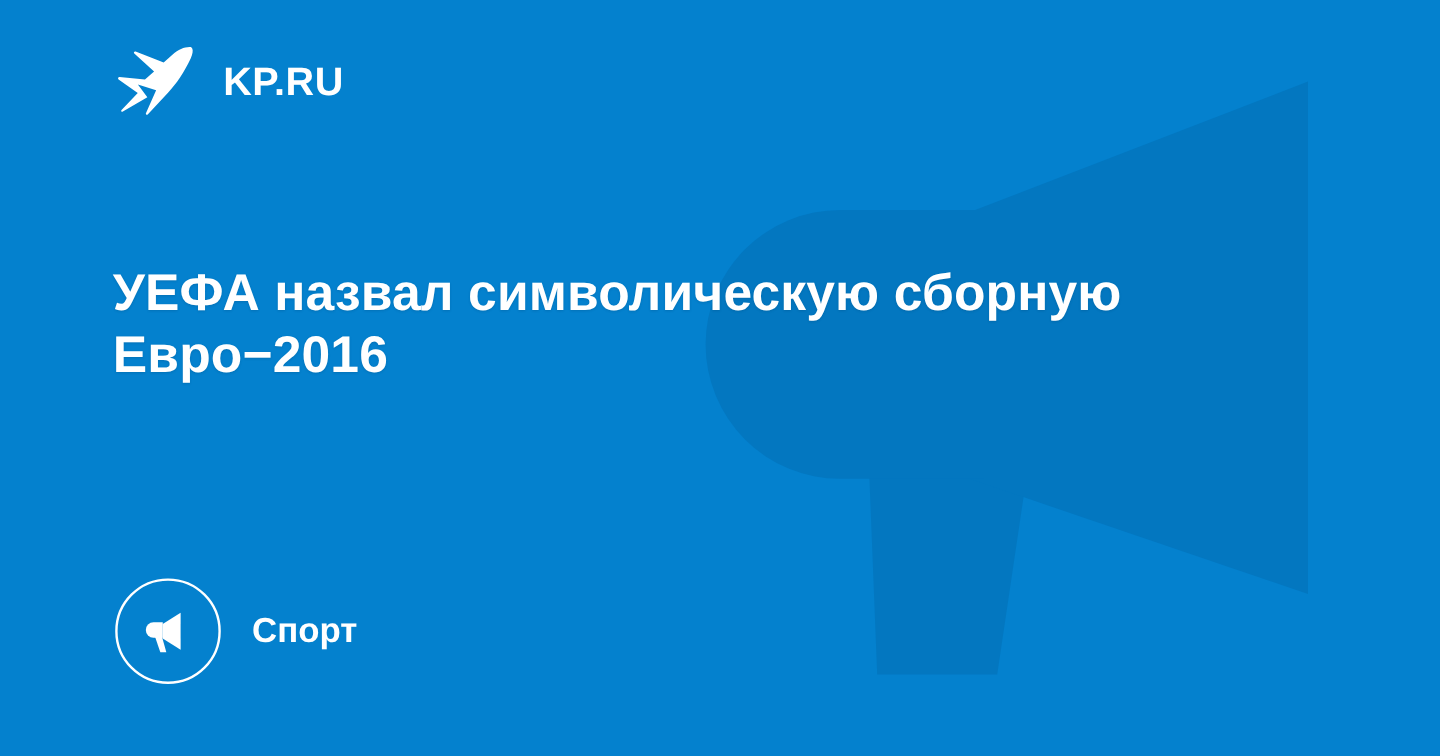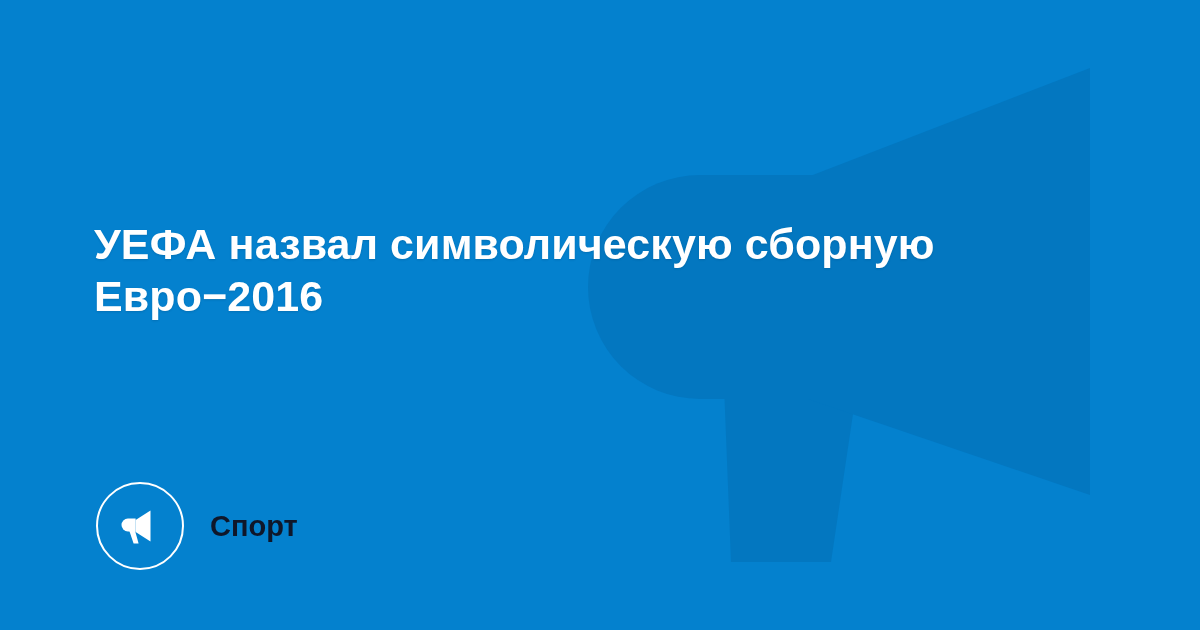--- a/index.html
+++ b/index.html
@@ -93,21 +93,21 @@
     flex: 0 0 auto;
   }
 
   .category-badge svg {
     width: 46px;
     height: 46px;
     display: block;
   }
 
   .category-label {
-    color: #0f172a;
+    color: #ffffff;
     font-size: 29px;
     font-weight: bold;
     line-height: 1;
     white-space: nowrap;
   }
 </style>
 </head>
 <body>
 
 <div class="card">
@@ -115,20 +115,45 @@
   <svg class="watermark" viewBox="0 0 1200 630" preserveAspectRatio="none" aria-hidden="true">
 
     <path d="M723 360 L861 360 L831 562 L731 562 Z" fill="#0377C0"></path>
 
     <path d="M805 178 L1090 68 L1090 495 L805 398 Z" fill="#0377C0"></path>
 
     <path d="M778 175 L700 175 A112 112 0 0 0 700 399 L778 399 Z" fill="#0377C0"></path>
     <rect x="770" y="175" width="50" height="224" fill="#0377C0"></rect>
   </svg>
 
+  <div class="brand">
+    <svg class="brand-logo" viewBox="0 0 66 62" aria-hidden="true">
+      <path d="M62.5 3.2 C57.8 3.0 52.6 5.3 47.9 9.4
+               L40.4 16.0
+               L17.0 6.9
+               C15.9 6.5 15.1 7.7 15.9 8.5
+               L32.4 23.5
+               L24.8 30.2
+               L3.6 28.2
+               C2.5 28.1 1.9 29.5 2.8 30.2
+               L18.8 41.6
+               L5.3 55.6
+               C4.5 56.4 5.4 57.6 6.4 57.0
+               L26.8 45.1
+               L18.9 34.4
+               L34.1 39.3
+               L25.6 58.4
+               C25.2 59.4 26.4 60.2 27.1 59.4
+               L44.0 41.3
+               C50.9 33.9 57.6 24.0 62.9 12.7
+               C64.6 9.1 65.0 6.2 64.2 4.5
+               C63.9 3.7 63.3 3.2 62.5 3.2 Z" fill="#ffffff"></path>
+    </svg>
+    <span class="brand-name">KP.RU</span>
+  </div>
 
   <h1 class="headline">УЕФА назвал символическую сборную Евро−2016</h1>
 
   <div class="category">
     <span class="category-badge">
       <svg viewBox="0 0 46 46" aria-hidden="true">
         <path d="M33.5 7.6 L33.5 38.4 L18.6 29.0 L18.6 17.0 Z" fill="#ffffff"></path>
         <path d="M18.6 15.6 L10.9 15.6 A6.4 6.4 0 0 0 10.9 28.4 L18.6 28.4 Z" fill="#ffffff"></path>
         <path d="M12.2 27.6 L18.0 27.6 L21.6 40.6 L16.6 40.6 Z" fill="#ffffff"></path>
       </svg>

